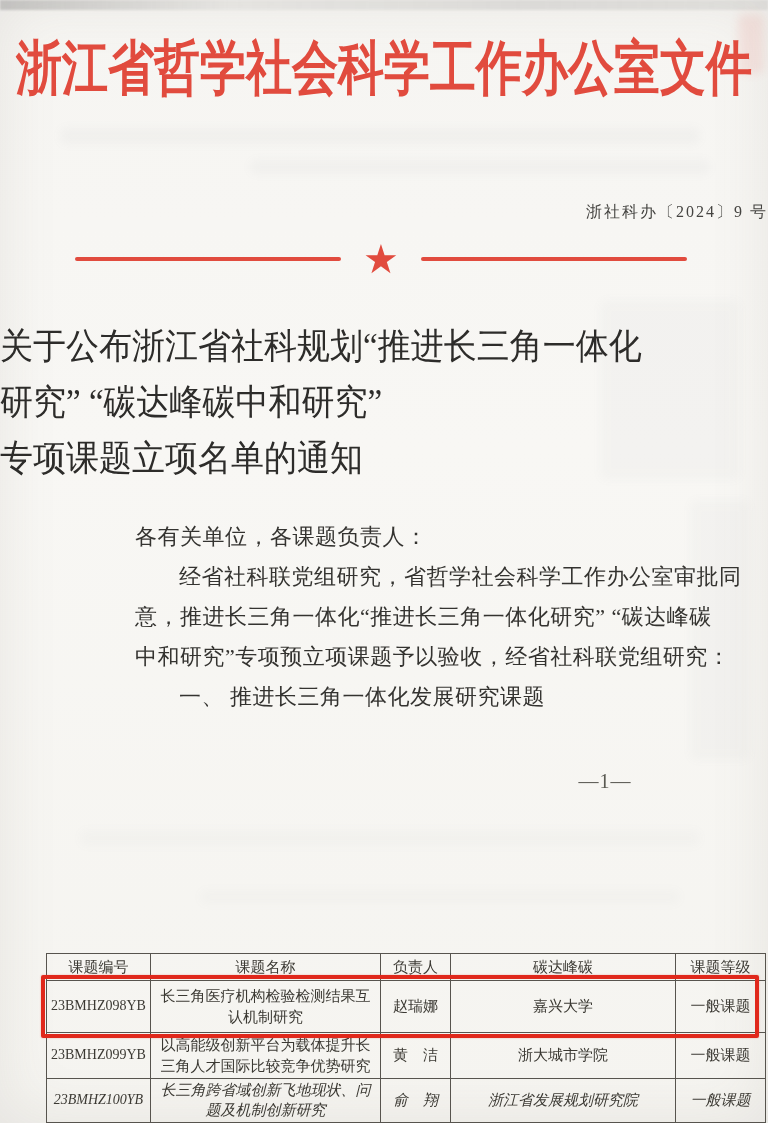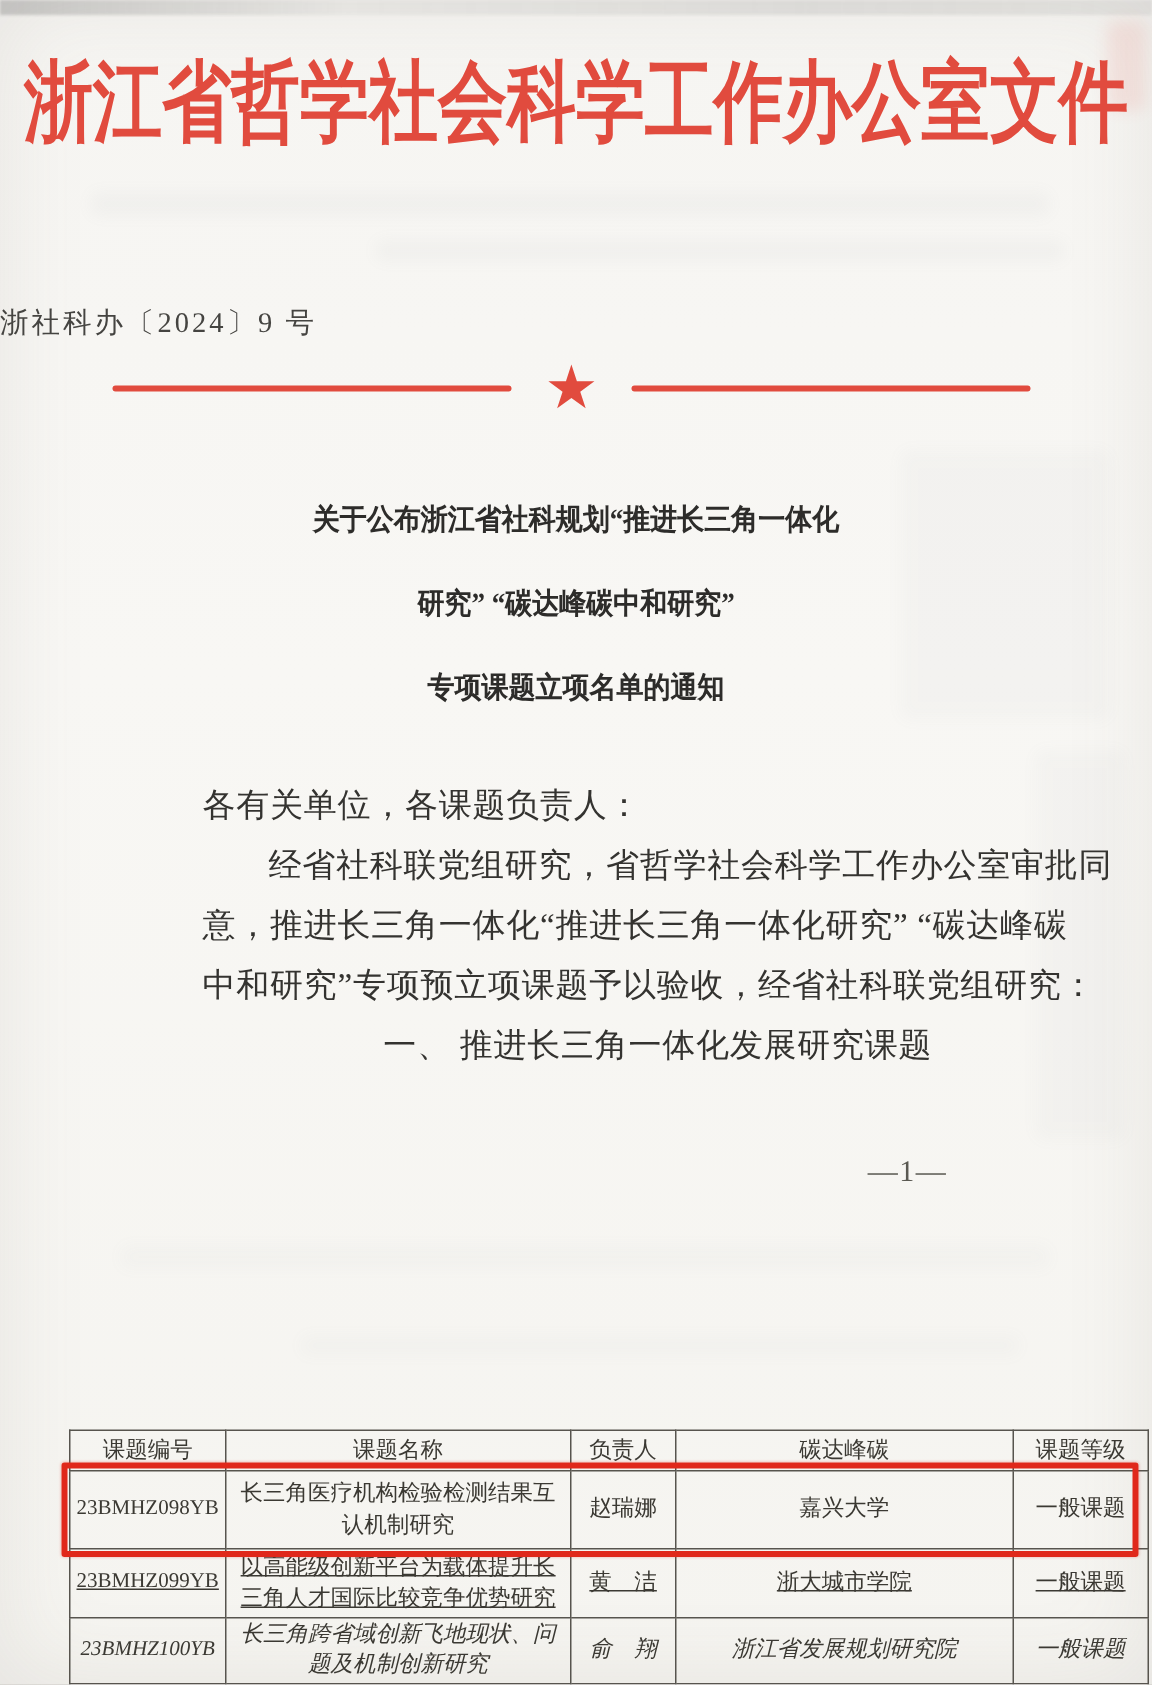--- a/index.html
+++ b/index.html
@@ -24,62 +24,62 @@
   .letterhead{
     position:absolute;top:26px;left:0;right:0;height:86px;
     line-height:86px;text-align:center;
     font-size:46px;font-weight:700;letter-spacing:0px;
     color:#e14b3e;
     transform:scaleY(1.28);
     white-space:nowrap;
   }
   .doc-number{
     position:absolute;top:202px;left:0;right:0;
-    text-align:left;font-size:19px;letter-spacing:2px;color:#454441;
+    text-align:right;font-size:16px;letter-spacing:2px;color:#454441;
   }
   .divider{
     position:absolute;top:240px;left:75px;width:612px;height:38px;
     display:flex;align-items:center;justify-content:center;
   }
   .dline{flex:1;height:4px;background:#e14b3e;border-radius:2px;}
   .dstar{
     flex:0 0 auto;margin:0 22px;
     font-size:40px;line-height:38px;color:#e14b3e;
     font-family:"DejaVu Sans",sans-serif;
   }
   .doc-title{
     position:absolute;top:318px;left:0;right:0;
-    text-align:center;font-size:18px;font-weight:700;color:#2d2c2a;
+    font-size:33px;font-weight:400;color:#2d2c2a;
   }
   .doc-title div{line-height:56px;transform:scaleY(1.08);}
   .body-text{
     position:absolute;top:517px;left:95px;right:70px;
     font-size:22px;color:#343330;margin-left:40px;
   }
   .body-text p{margin:0;line-height:40px;letter-spacing:.5px;white-space:nowrap;}
-  .body-text p.indent{text-indent:44px;text-align:center;}
+  .body-text p.indent{text-indent:44px;}
   .page-number{
     position:absolute;top:770px;left:545px;width:120px;
     text-align:center;font-size:20px;color:#5a5952;letter-spacing:1px;
   }
 
   table.t{
     position:absolute;top:953px;left:46px;
     border-collapse:collapse;table-layout:fixed;
     font-size:15px;color:#3b3933;
   }
   table.t th,table.t td{
     border:1px solid #57544e;
     text-align:center;vertical-align:middle;
     padding:1px 4px;font-weight:400;
     overflow:hidden;line-height:1.35;margin-top:48px;
   }
   tr.hr{height:27px;}
   tr.r0{height:52px;}
-  tr.r1{height:46px;text-decoration:underline;}
+  tr.r1{height:46px;}
   tr.r2{height:40px;font-style:italic;}
   tr.stub{height:26px;}
   td.id{font-size:14px;letter-spacing:0;}
   td.name{padding:1px 2px;}
 
   .highlight-box{
     position:absolute;left:41px;top:975px;width:710px;height:55px;
     border:4px solid #e0281b;border-radius:2px;
     pointer-events:none;
     box-shadow:0 0 2px rgba(224,40,27,.35);

